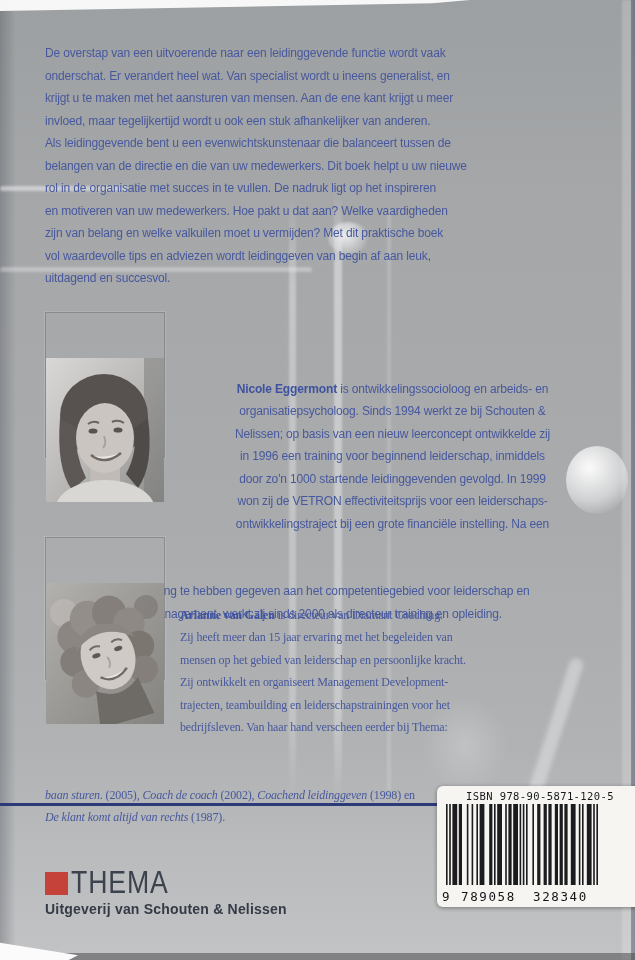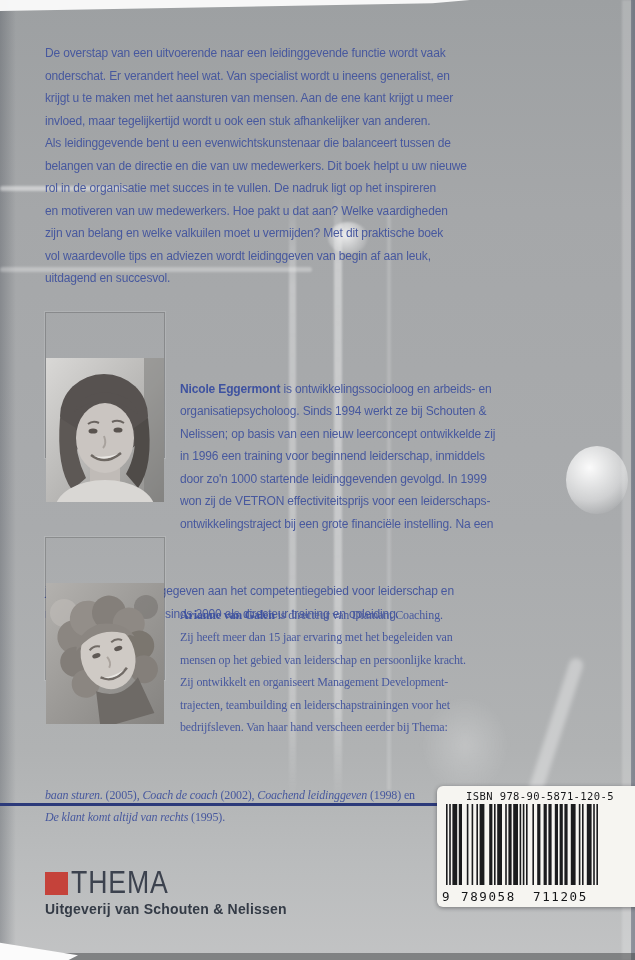--- a/index.html
+++ b/index.html
@@ -24,21 +24,21 @@
   .streak-d1{left:548px;top:655px;width:14px;height:150px;background:rgba(255,255,255,.34);transform:rotate(18deg);filter:blur(2px);border-radius:8px;}
   .glassball1{left:566px;top:446px;width:62px;height:68px;border-radius:50%;
     background:radial-gradient(circle at 38% 32%,rgba(255,255,255,.95),rgba(255,255,255,.45) 55%,rgba(255,255,255,.08) 78%,transparent 85%);filter:blur(.5px);}
   .glassball2{left:328px;top:222px;width:40px;height:32px;border-radius:50%;
     background:radial-gradient(circle at 45% 40%,rgba(255,255,255,.8),rgba(255,255,255,.15) 70%,transparent 80%);filter:blur(1px);}
   .glassbase{left:420px;top:695px;width:90px;height:100px;background:radial-gradient(ellipse at 50% 50%,rgba(255,255,255,.22),transparent 70%);filter:blur(2px);}
   
   .txt{position:absolute;z-index:2;color:#47589e;font-size:12px;line-height:22.5px;letter-spacing:-0.15px;white-space:pre;}
   .intro{left:45px;top:42px;width:560px;}
   .bio{left:45px;width:560px;}
-  .bio1{top:310px;}
+  .bio1{top:310px;text-align:center;}
   .bio2{top:536px;font-family:Liberation Serif, serif;}
   .bio-top{margin-left:135px;}
   .bio-full{margin-left:0;}
   .bname{font-weight:bold;color:#3e52a0;}
   .it{font-style:italic;}
   .photo{position:absolute;left:0;z-index:2;border:1px solid rgba(0,0,0,.18);box-shadow:0 0 0 1px rgba(255,255,255,.12);}
   .photo1{top:2px;width:118px;height:144px;}
   .photo2{top:1px;width:118px;height:141px;}
   .photo svg{display:block;width:100%;height:100%;}
   
@@ -162,21 +162,21 @@
       </svg>
     </div>
     <div class="bio-top"><span class="bname">Arianne van Galen</span><span> is directeur van Diamant Coaching.
 Zij heeft meer dan 15 jaar ervaring met het begeleiden van
 mensen op het gebied van leiderschap en persoonlijke kracht.
 Zij ontwikkelt en organiseert Management Development-
 trajecten, teambuilding en leiderschapstrainingen voor het
 bedrijfsleven. Van haar hand verscheen eerder bij Thema:
 </span></div>
     <div class="bio-full"><span class="it">baan sturen.</span><span> (2005), </span><span class="it">Coach de coach</span><span> (2002), </span><span class="it">Coachend leidinggeven</span><span> (1998) en
-</span><span class="it">De klant komt altijd van rechts</span><span> (1995).</span></div>
+</span><span class="it">De klant komt altijd van rechts</span><span> (1987).</span></div>
   </section>
 
   <div class="rule"></div>
 
   <div class="barcode">
     <div class="isbn">ISBN 978-90-5871-120-5</div>
     <svg class="bars" viewBox="0 0 95 1" preserveAspectRatio="none">
         <rect x="0" y="0" width="1" height="1" fill="#1b1c1e"></rect>
         <rect x="2" y="0" width="1" height="1" fill="#1b1c1e"></rect>
         <rect x="4" y="0" width="3" height="1" fill="#1b1c1e"></rect>
@@ -204,21 +204,21 @@
         <rect x="78" y="0" width="3" height="1" fill="#1b1c1e"></rect>
         <rect x="83" y="0" width="1" height="1" fill="#1b1c1e"></rect>
         <rect x="85" y="0" width="1" height="1" fill="#1b1c1e"></rect>
         <rect x="88" y="0" width="3" height="1" fill="#1b1c1e"></rect>
         <rect x="92" y="0" width="1" height="1" fill="#1b1c1e"></rect>
         <rect x="94" y="0" width="1" height="1" fill="#1b1c1e"></rect>
       </svg>
     <div class="digits">
       <span class="dg0">9</span>
       <span class="dg1">789058</span>
-      <span class="dg2">711205</span>
+      <span class="dg2">328340</span>
     </div>
   </div>
 
   <div class="publisher">
     <span class="redsq"></span>
     <span class="thema">THEMA</span>
   </div>
   <div class="tagline">Uitgeverij van Schouten &amp; Nelissen</div>
 
 </div>

